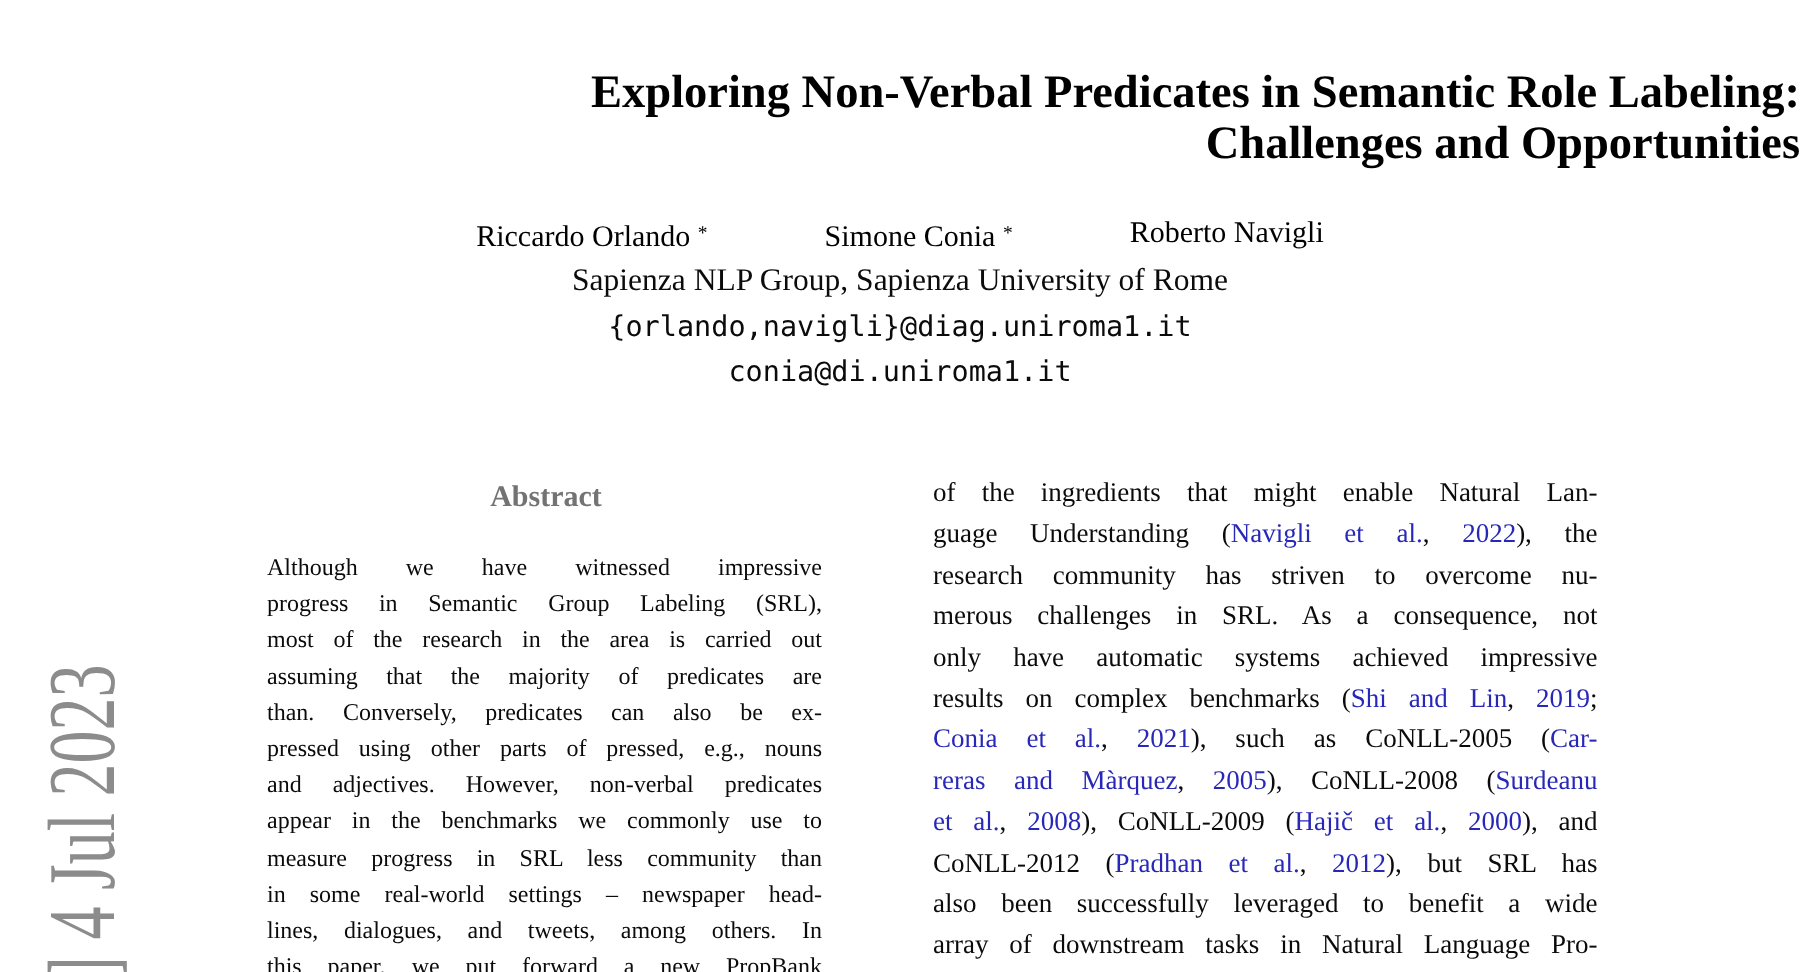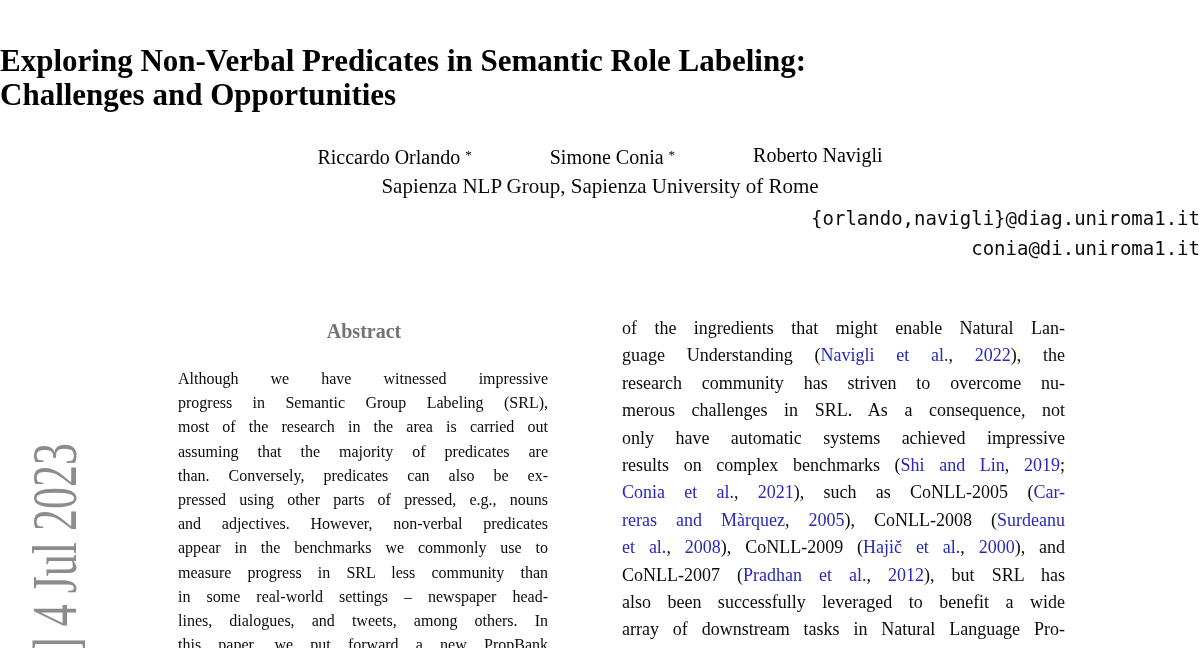--- a/index.html
+++ b/index.html
@@ -20,21 +20,21 @@
     transform: rotate(-90deg) scaleY(1.45);
     font-size: 44px;
     line-height: 1;
     white-space: nowrap;
     color: var(--wm, #8c8c8c);
   }
   .title-line1, .title-line2 {
     position: absolute;
     left: 0;
     width: 100%;
-    text-align: left;
+    text-align: right;
     font-weight: bold;
     font-size: 31px;
     line-height: 34px;
     color: #000;
   }
   .title-line1 { top: 44px; }
   .title-line2 { top: 78px; }
   .authors-row {
     position: absolute;
     top: 143px;
@@ -59,21 +59,21 @@
     left: 0;
     width: 100%;
     text-align: center;
     font-size: 21px;
     line-height: 26px;
   }
   .email-line {
     position: absolute;
     left: 0;
     width: 100%;
-    text-align: right;
+    text-align: center;
     font-family: "DejaVu Sans Mono", "Liberation Mono", monospace;
     font-size: 19px;
     line-height: 24px;
   }
   .email-line.first { top: 206px; }
   .email-line.second { top: 236px; }
   .abstract-heading {
     position: absolute;
     left: 150px;
     top: 319px;
@@ -150,18 +150,18 @@
   <div class="body-lines">
       <div class="line"><span>of the ingredients that might enable Natural Lan-</span></div>
       <div class="line"><span>guage Understanding (</span><span class="cite">Navigli et al.</span><span>, </span><span class="cite">2022</span><span>), the</span></div>
       <div class="line"><span>research community has striven to overcome nu-</span></div>
       <div class="line"><span>merous challenges in SRL. As a consequence, not</span></div>
       <div class="line"><span>only have automatic systems achieved impressive</span></div>
       <div class="line"><span>results on complex benchmarks (</span><span class="cite">Shi and Lin</span><span>, </span><span class="cite">2019</span><span>;</span></div>
       <div class="line"><span class="cite">Conia et al.</span><span>, </span><span class="cite">2021</span><span>), such as CoNLL-2005 (</span><span class="cite">Car-</span></div>
       <div class="line"><span class="cite">reras and Màrquez</span><span>, </span><span class="cite">2005</span><span>), CoNLL-2008 (</span><span class="cite">Surdeanu</span></div>
       <div class="line"><span class="cite">et al.</span><span>, </span><span class="cite">2008</span><span>), CoNLL-2009 (</span><span class="cite">Hajič et al.</span><span>, </span><span class="cite">2000</span><span>), and</span></div>
-      <div class="line"><span>CoNLL-2007 (</span><span class="cite">Pradhan et al.</span><span>, </span><span class="cite">2012</span><span>), but SRL has</span></div>
+      <div class="line"><span>CoNLL-2012 (</span><span class="cite">Pradhan et al.</span><span>, </span><span class="cite">2012</span><span>), but SRL has</span></div>
       <div class="line"><span>also been successfully leveraged to benefit a wide</span></div>
       <div class="line"><span>array of downstream tasks in Natural Language Pro-</span></div>
     </div>
 
 </div>
 
 </body></html>

